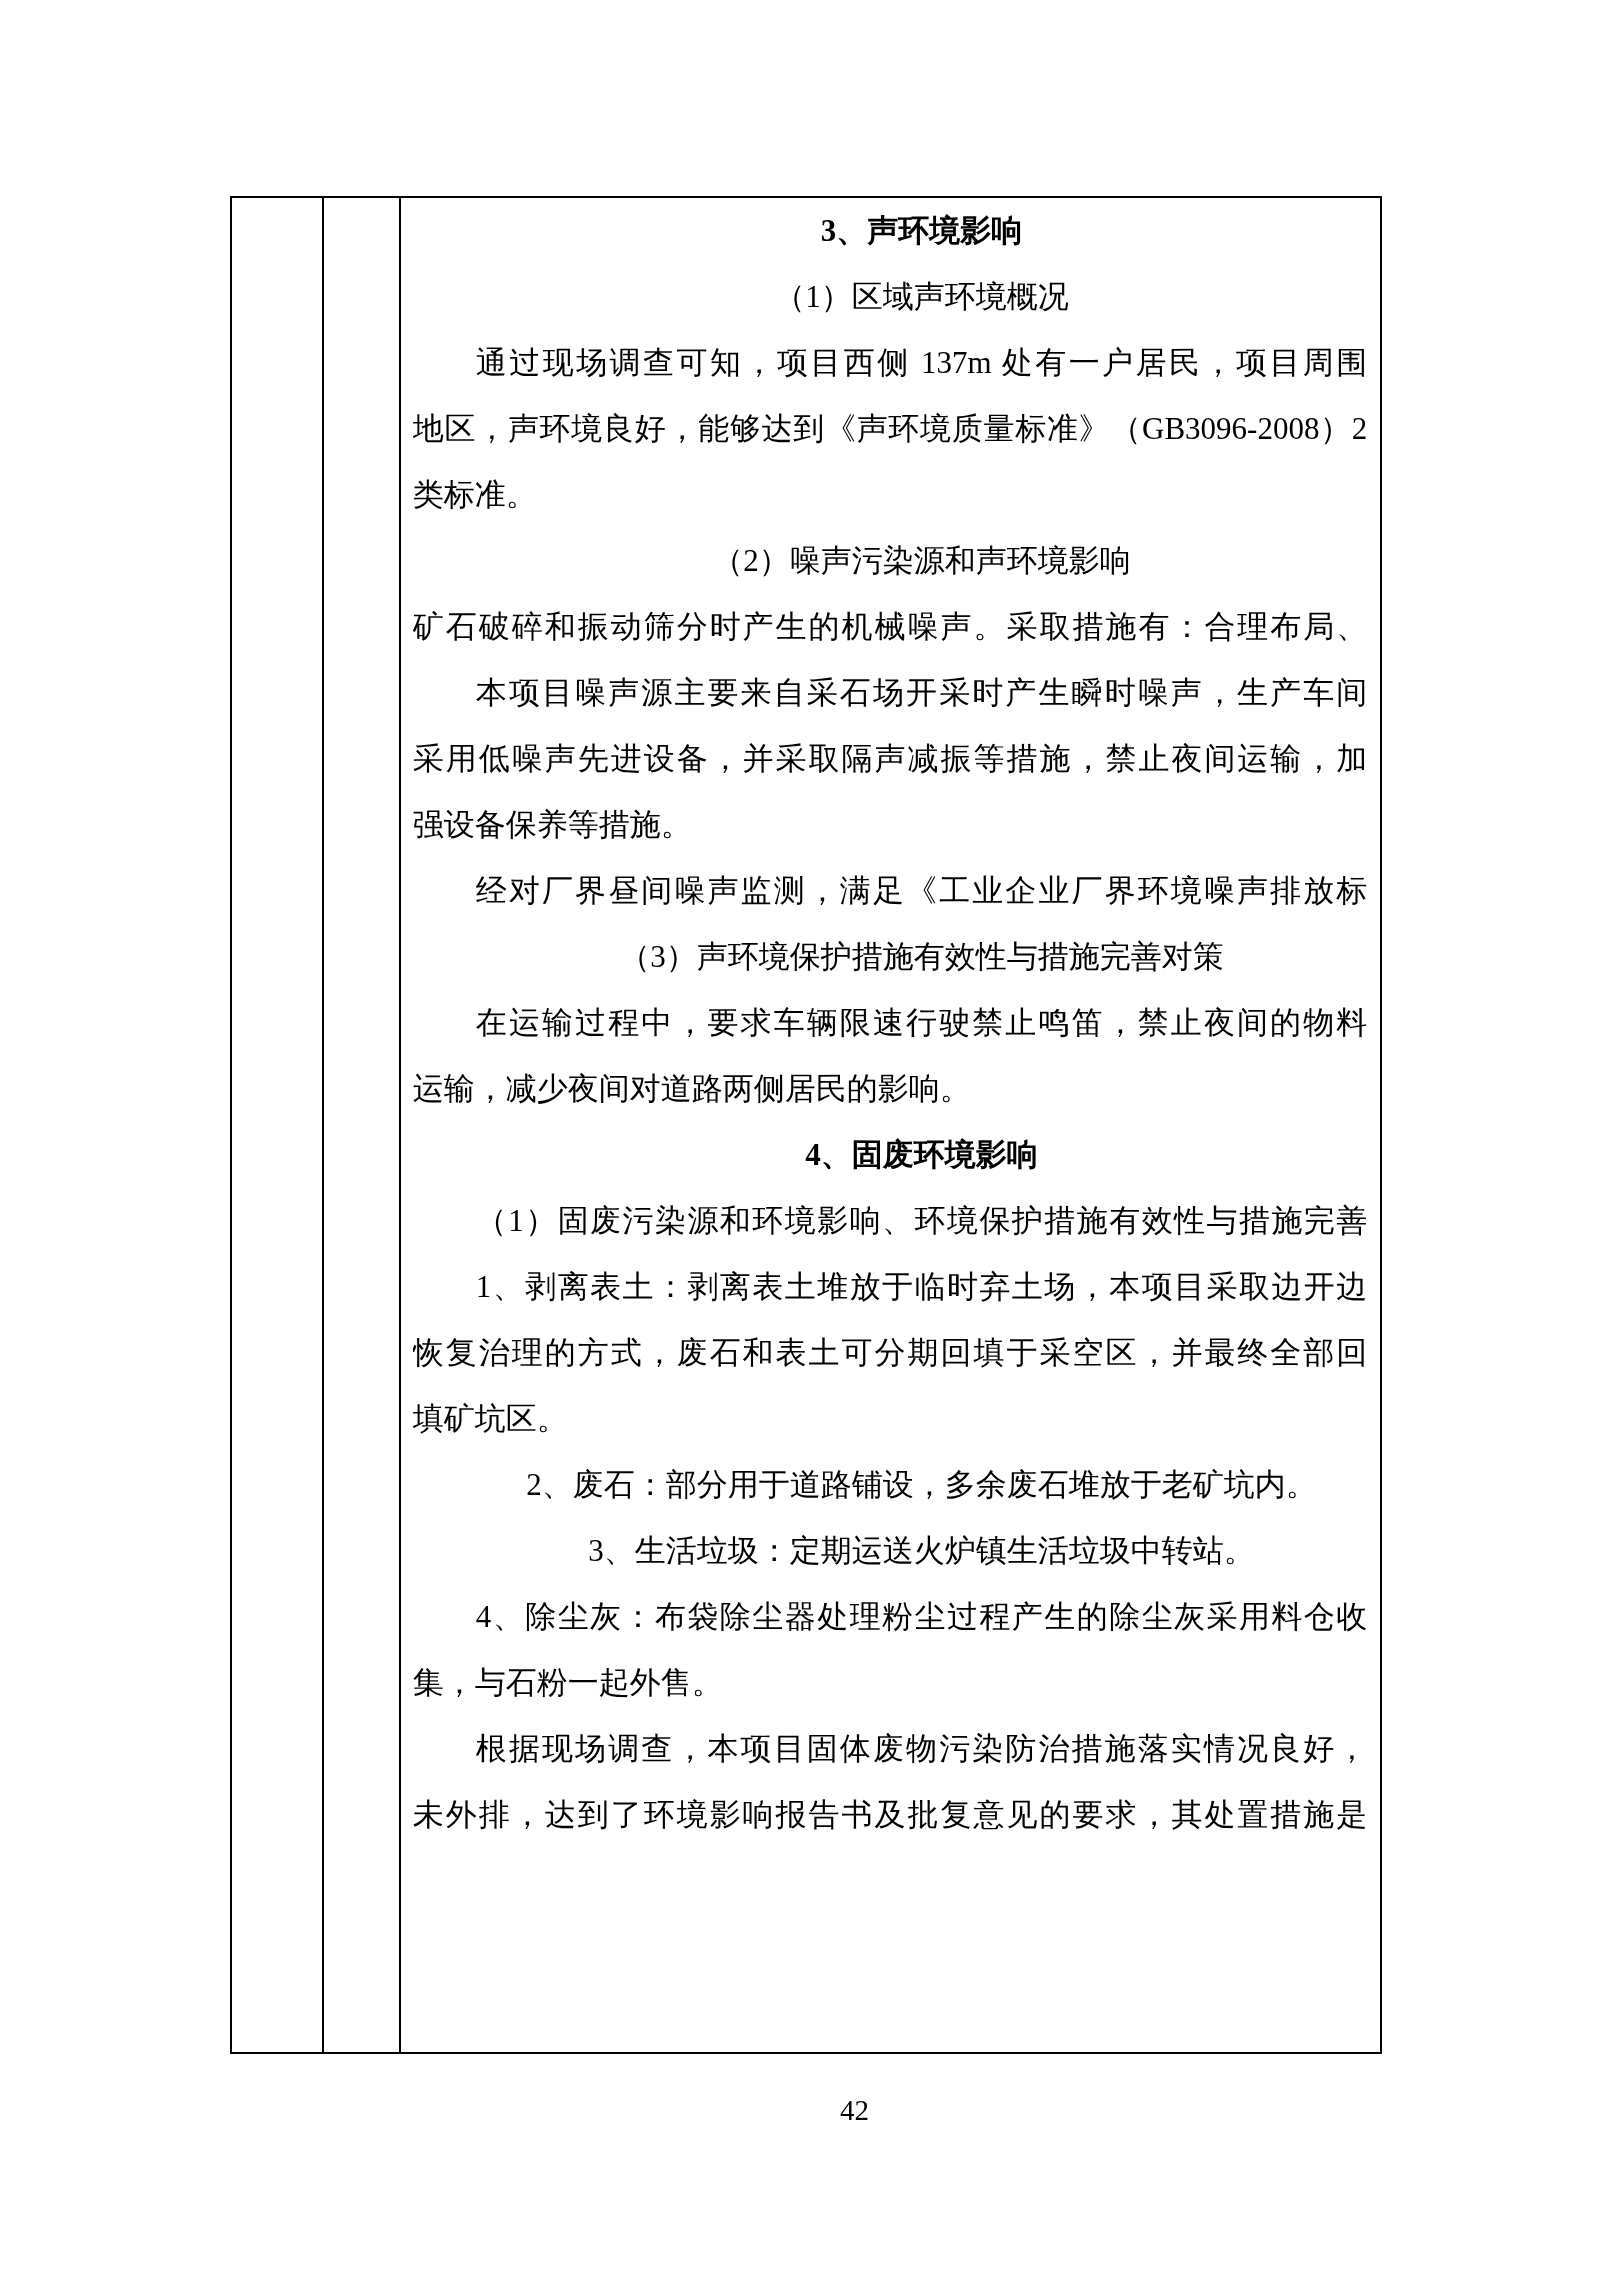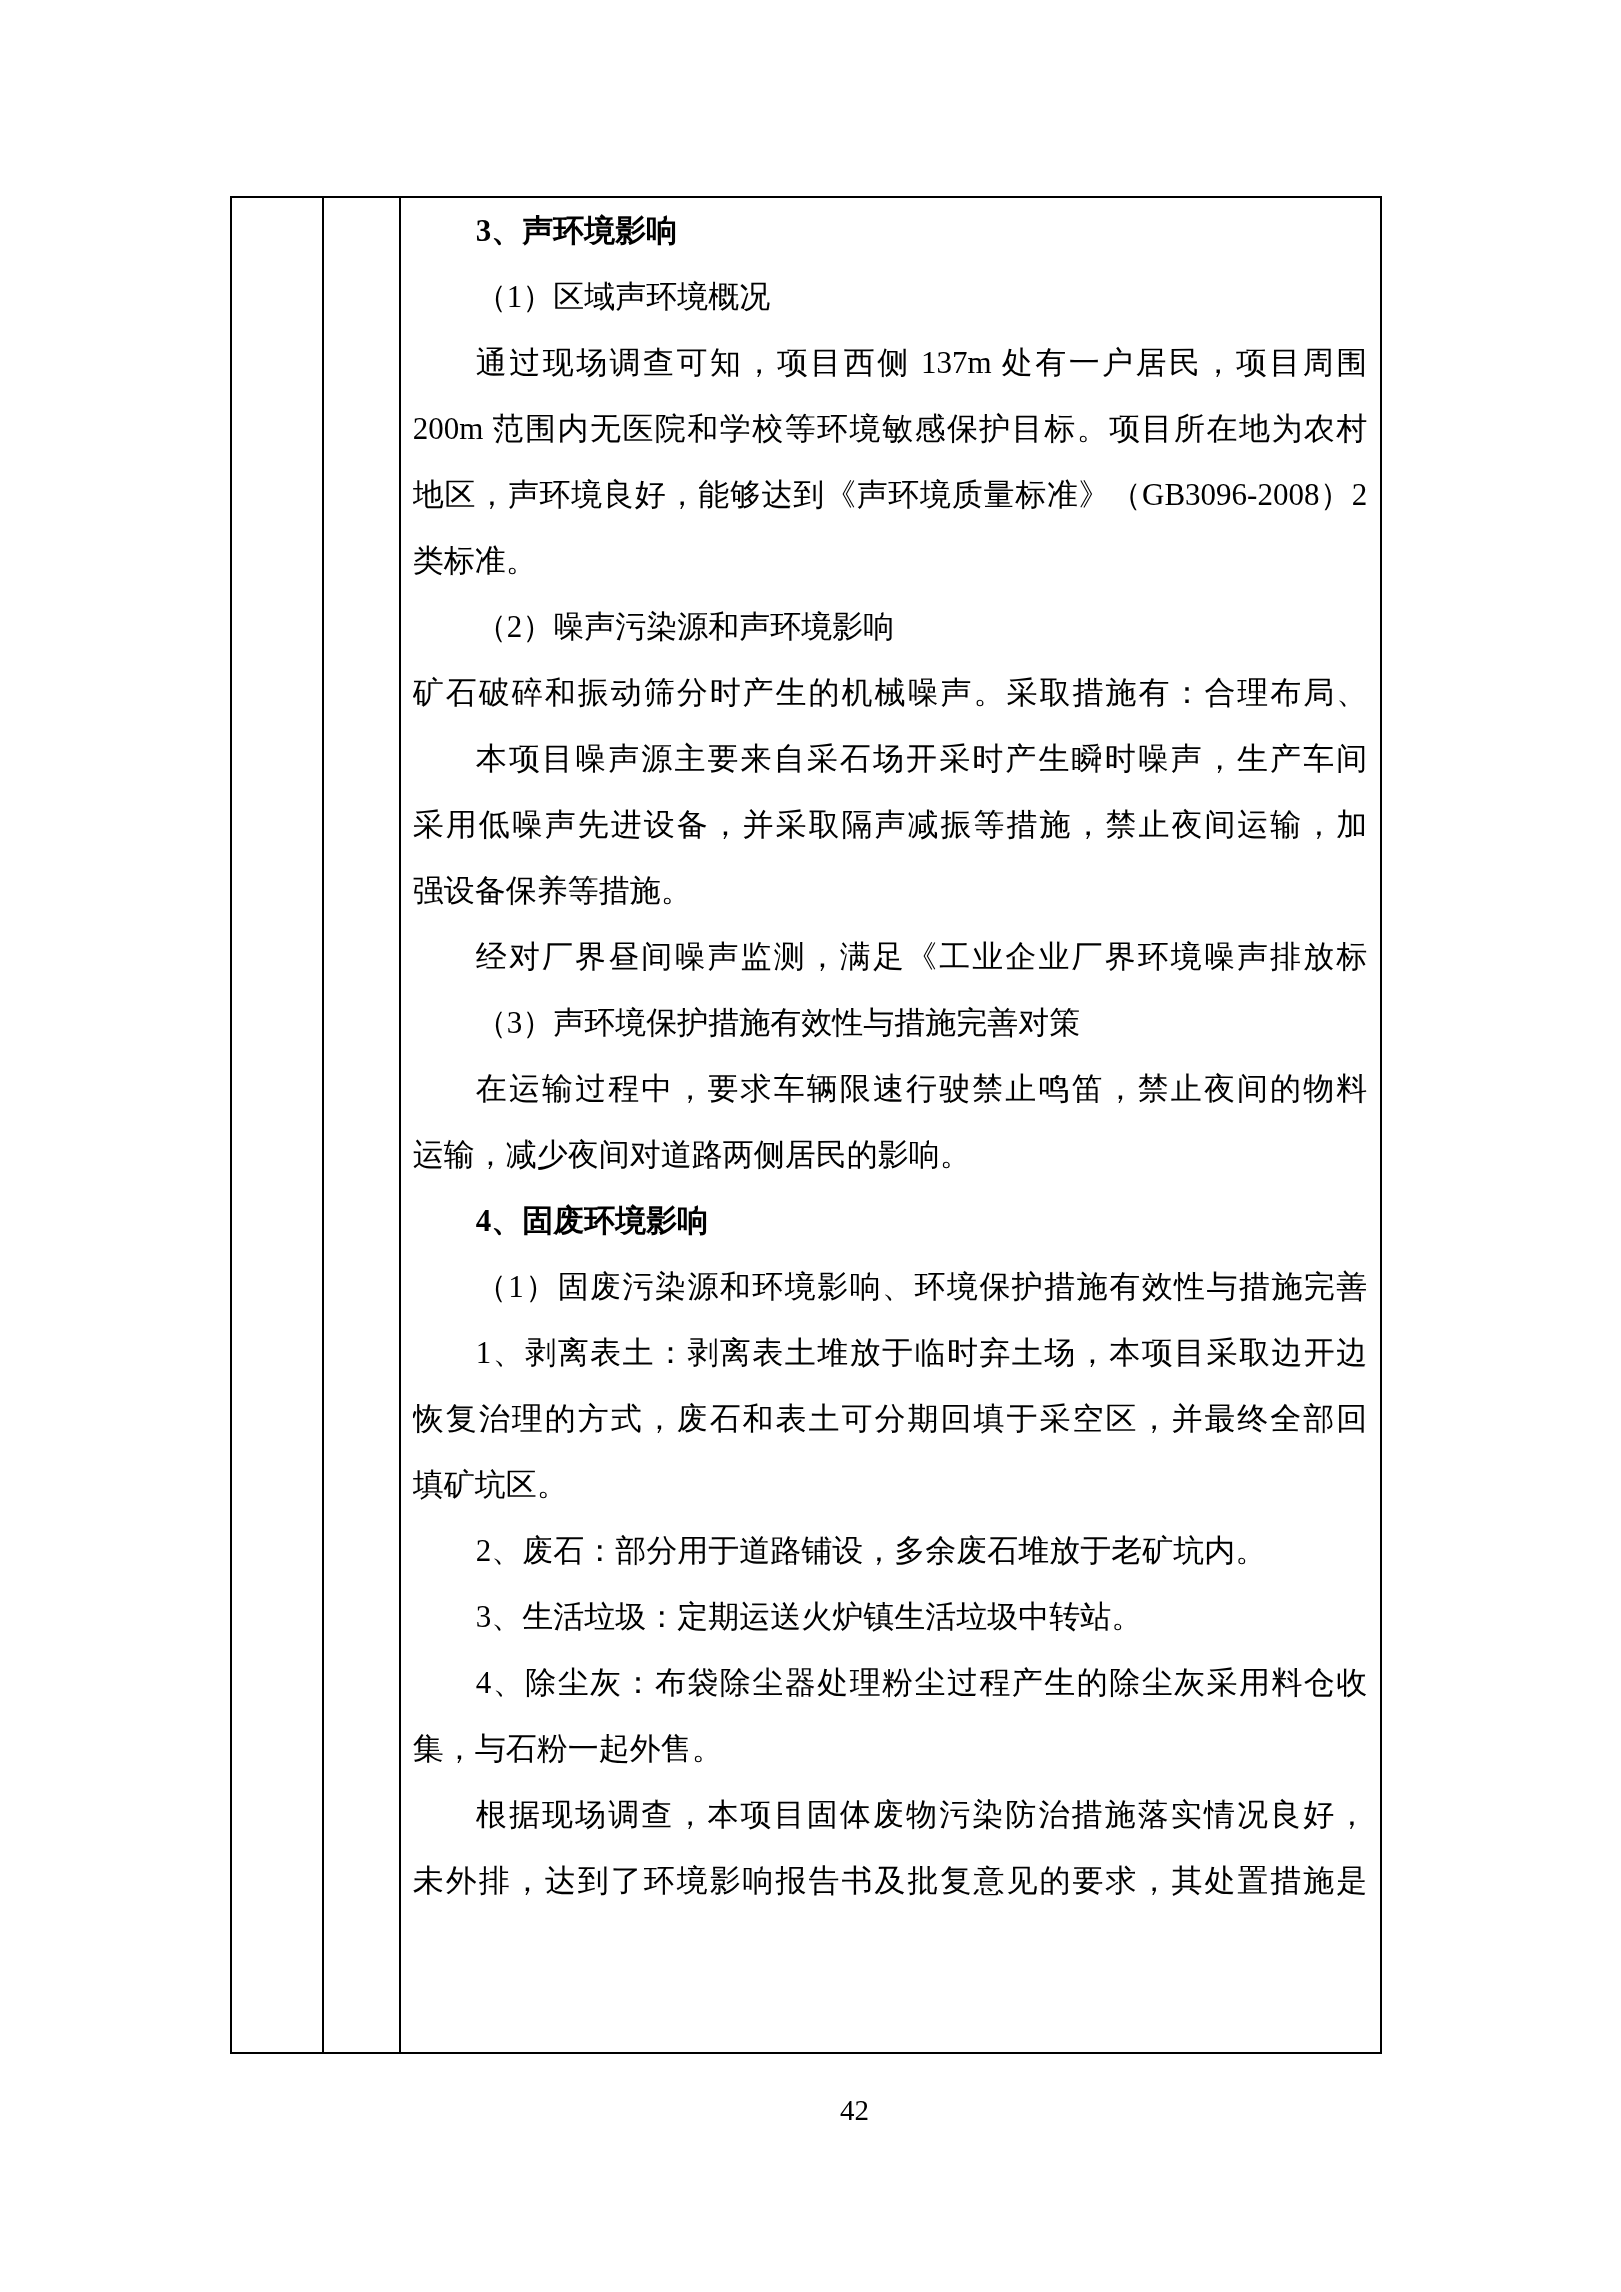--- a/index.html
+++ b/index.html
@@ -27,21 +27,21 @@
   .col1 { width: 92px; border-right: 2.9px solid #000000; }
   .col2 { width: 77px; border-right: 2.9px solid #000000; }
   .col3 {
     flex: 1;
     padding: 0 12.7px 0 11.8px;
     font-size: 31px;
     line-height: 66px;
     overflow: hidden;
   }
   .ln { height: 66px; overflow: hidden; white-space: pre; }
-  .i  { padding-left: 63px; }   
+  .i  { padding-left: 63px; text-align: center; }   
   .b  { font-weight: bold; }    
   .j  {                          
     white-space: normal;
     text-align: justify;
     text-align-last: justify;
   }
   .page-number {
     position: absolute;
     left: 0;
     top: 2090px;
@@ -57,21 +57,20 @@
 
 <div class="page">
 
   <div class="doc-table">
     <div class="cell col1"></div>
     <div class="cell col2"></div>
     <div class="cell col3">
       <div class="ln i b">3、声环境影响</div>
       <div class="ln i">（1）区域声环境概况</div>
       <div class="ln i j">通过现场调查可知，项目西侧 137m 处有一户居民，项目周围</div>
-      <div class="ln j">200m 范围内无医院和学校等环境敏感保护目标。项目所在地为农村</div>
       <div class="ln j">地区，声环境良好，能够达到《声环境质量标准》（GB3096-2008）2</div>
       <div class="ln">类标准。</div>
       <div class="ln i">（2）噪声污染源和声环境影响</div>
       <div class="ln j">矿石破碎和振动筛分时产生的机械噪声。采取措施有：合理布局、</div>
       <div class="ln i j">本项目噪声源主要来自采石场开采时产生瞬时噪声，生产车间</div>
       <div class="ln j">采用低噪声先进设备，并采取隔声减振等措施，禁止夜间运输，加</div>
       <div class="ln">强设备保养等措施。</div>
       <div class="ln i j">经对厂界昼间噪声监测，满足《工业企业厂界环境噪声排放标</div>
       <div class="ln i">（3）声环境保护措施有效性与措施完善对策</div>
       <div class="ln i j">在运输过程中，要求车辆限速行驶禁止鸣笛，禁止夜间的物料</div>

